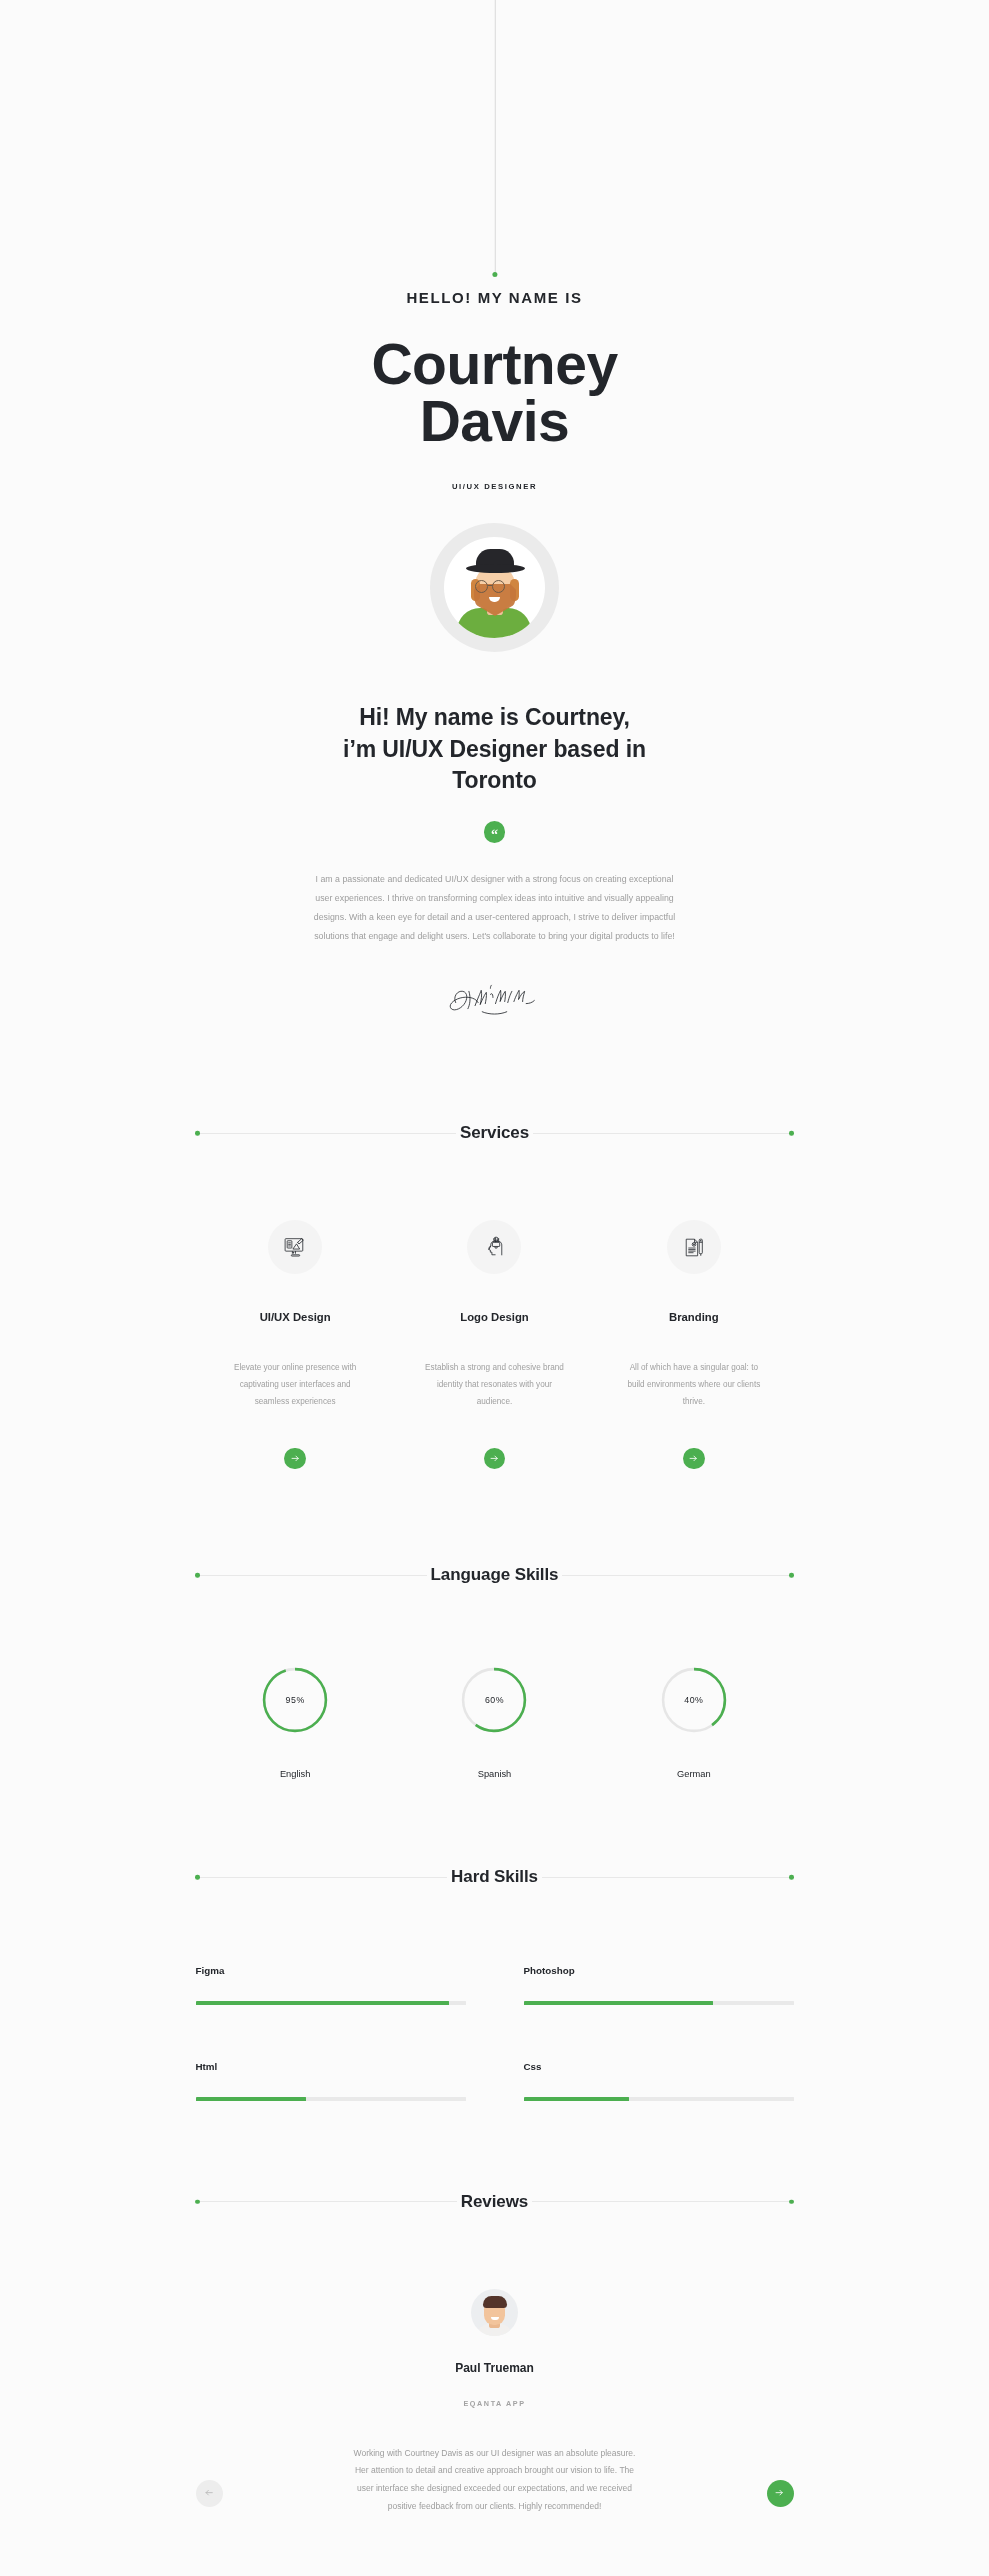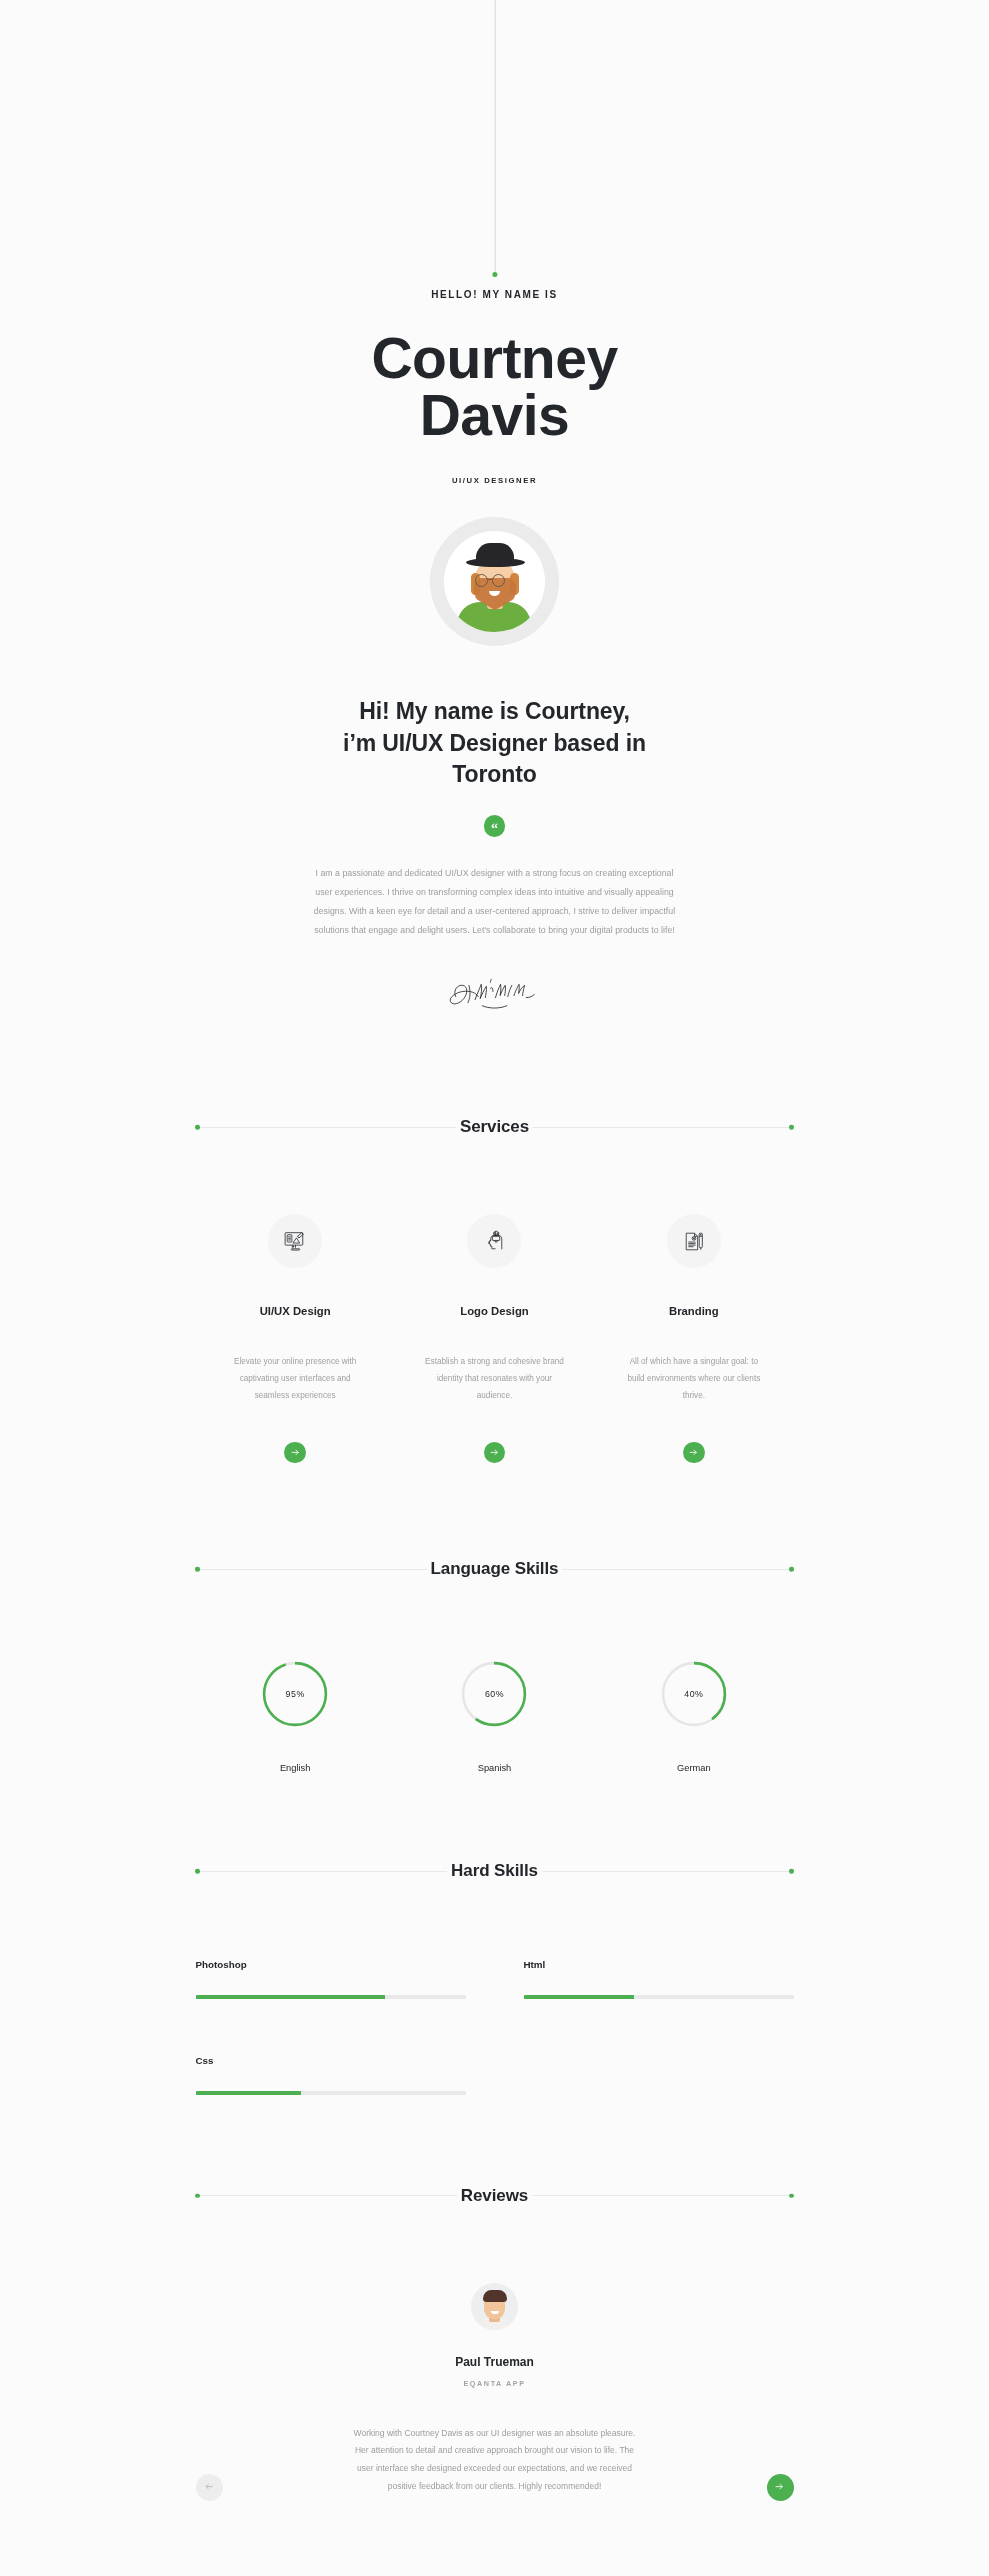--- a/index.html
+++ b/index.html
@@ -54,21 +54,21 @@
     background:var(--green);
     transform:translateX(-50%);
   }
 
   
   .hero{
     padding-top:289px;
     text-align:center;
   }
   .eyebrow{
-    font-size:10px;
+    font-size:15px;
     letter-spacing:1.6px;
     font-weight:700;
     color:var(--ink);
     text-transform:uppercase;
   }
   .hero-name{
     margin-top:30px;
     font-size:57px;
     line-height:1.0;
     font-weight:700;
@@ -303,21 +303,21 @@
   }
   .r-shirt{position:absolute;left:6.2px;bottom:0;width:35px;height:11.3px;background:#f1f0ef;border-radius:17.5px 17.5px 0 0;}
   .r-neck{position:absolute;left:18px;bottom:7.2px;width:11.3px;height:8.2px;background:#eab88f;border-radius:2.6px;}
   .r-face{position:absolute;left:13.4px;top:10.8px;width:20.6px;height:26px;background:#f2c49c;border-radius:10.3px 10.3px 9.8px 9.8px;}
   .r-hair{position:absolute;left:12px;top:7.2px;width:24px;height:12.4px;background:#53342a;border-radius:12.4px 12.4px 5.2px 5.2px;}
   .r-smile{position:absolute;left:19.6px;top:28px;width:8.2px;height:3.1px;background:#fff;border-radius:0 0 4.6px 4.6px;}
   .rev-name{
     margin-top:25px;font-size:12px;font-weight:700;color:#23262b;
   }
   .rev-co{
-    margin-top:10px;font-size:7.2px;letter-spacing:1.6px;font-weight:600;color:#a2a2a2;text-transform:uppercase;
+    margin-top:24px;font-size:7.2px;letter-spacing:1.6px;font-weight:600;color:#a2a2a2;text-transform:uppercase;
   }
   .rev-text{
     margin:37px auto 0;
     width:289px;
     color:#9d9d9d;font-size:8.5px;line-height:2.1;
   }
   .rev-prev,.rev-next{
     position:absolute;
     top:268px;
     width:27px;height:27px;border-radius:50%;
@@ -515,20 +515,26 @@
 
   <section class="hards">
     <div class="sec-head">
       <div class="rail l"></div>
       <div class="sec-title">Hard Skills</div>
       <div class="rail r"></div>
     </div>
 
     <div class="hard-grid">
       <div>
+        <div class="hard-name">Figma</div>
+        <div class="bar">
+          <div class="bar-fill" style="width: 94%;"></div>
+        </div>
+      </div>
+      <div>
         <div class="hard-name">Photoshop</div>
         <div class="bar">
           <div class="bar-fill" style="width: 70%;"></div>
         </div>
       </div>
       <div>
         <div class="hard-name">Html</div>
         <div class="bar">
           <div class="bar-fill" style="width: 41%;"></div>
         </div>

